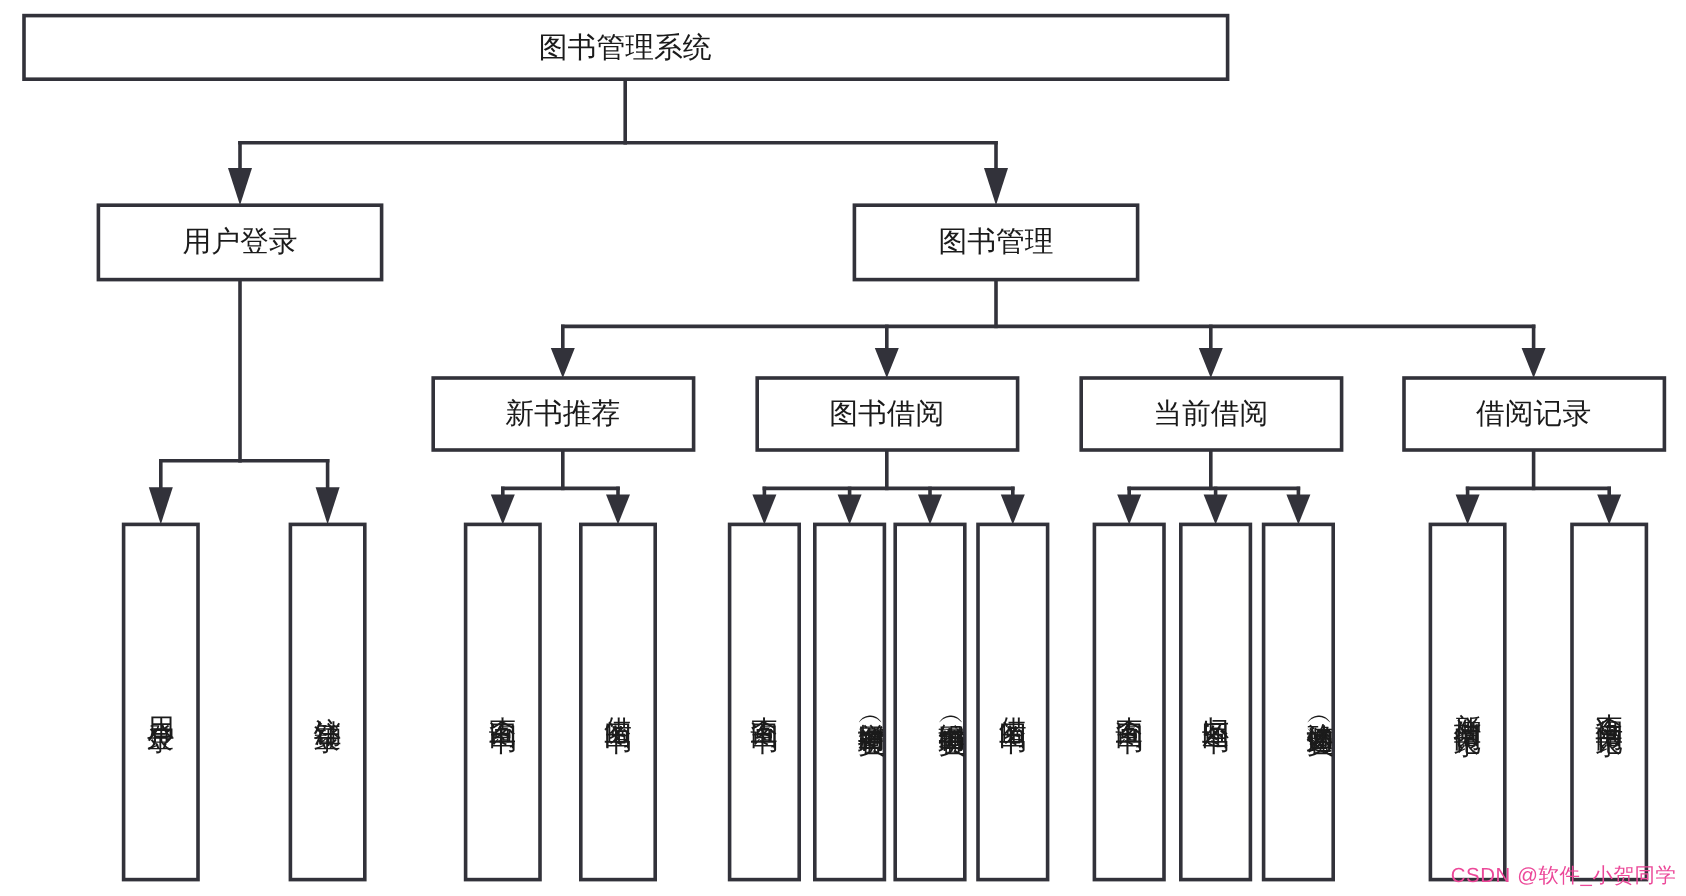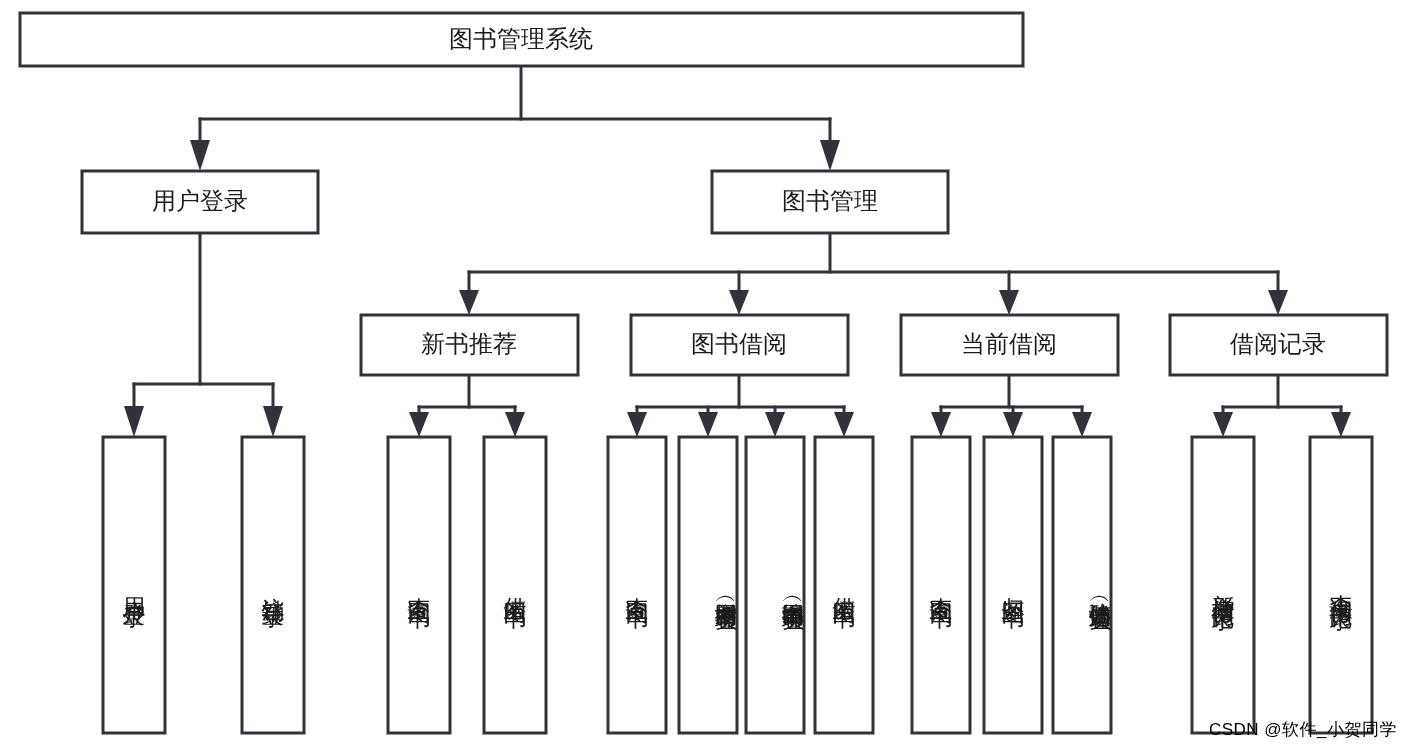--- a/index.html
+++ b/index.html
@@ -49,21 +49,21 @@
     fill: #1b1b1b;
     text-anchor: middle;
     dominant-baseline: middle;
   }
   .watermark-text {
     position: absolute;
     right: 8px;
     bottom: 6px;
     font-family: "Liberation Sans", "DejaVu Sans", sans-serif;
     font-size: 17px;
-    color: #000000;
+    color: #ec4899;
     white-space: nowrap;
     pointer-events: none;
     letter-spacing: 0.5px;
   }
 </style>
 </head>
 <body>
 
 <div id="diagram-root">
 

